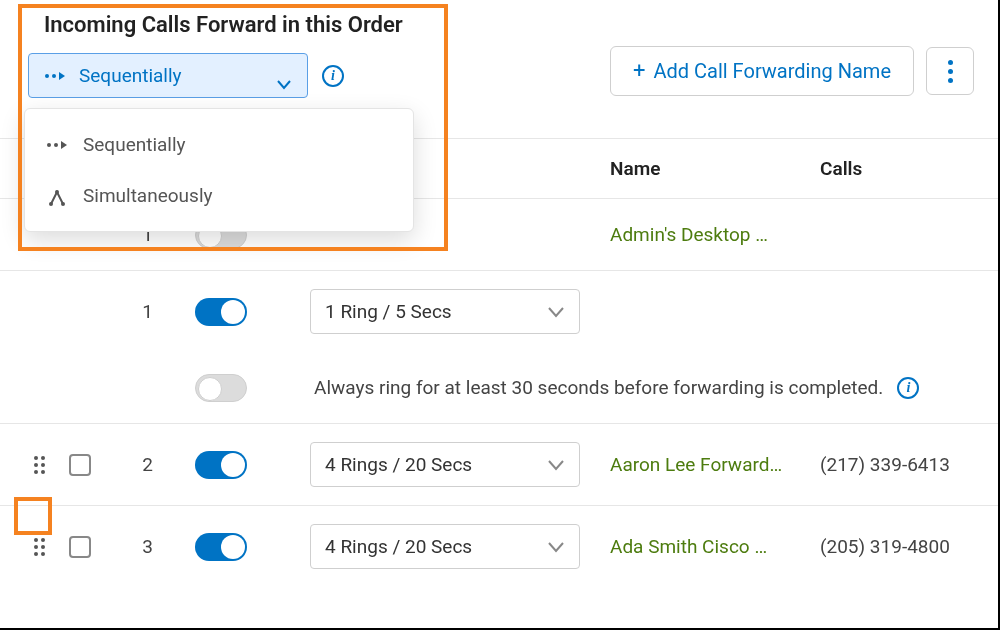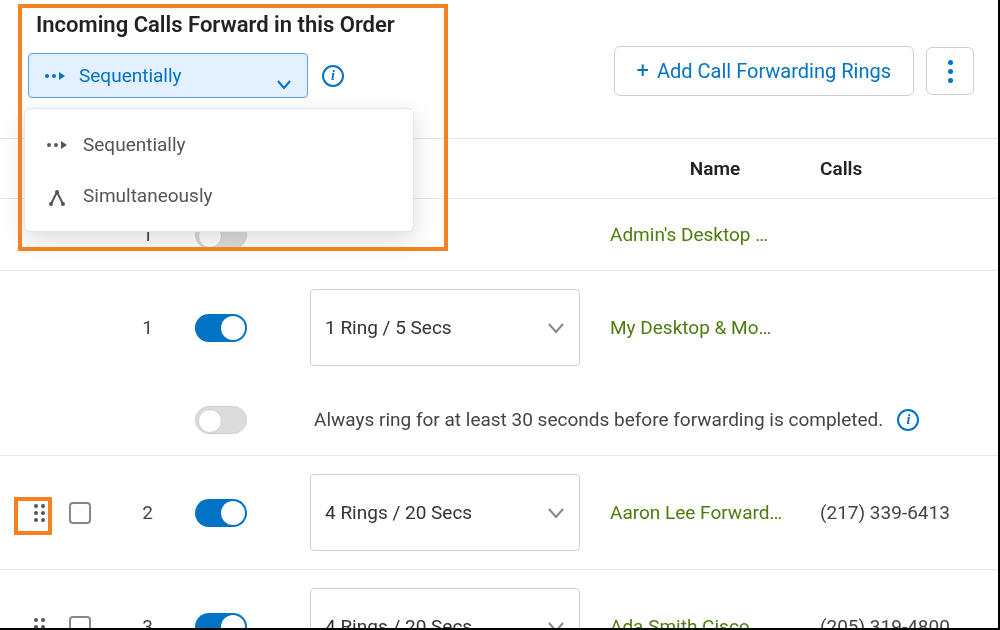--- a/index.html
+++ b/index.html
@@ -40,21 +40,21 @@
     padding: 12px 24px 0 28px;
     display: flex;
     justify-content: space-between;
     align-items: flex-start;
   }
   .title-area {}
   .page-title {
     font-weight: 600;
     font-size: 22px;
     color: #222;
-    margin: 0 0 16px 8px;
+    margin: 0 0 16px 16px;
   }
   .mode-select-row { display: flex; align-items: center; gap: 14px; }
   .mode-select {
     display: flex;
     align-items: center;
     gap: 14px;
     background: #e3f0ff;
     border: 1px solid #5a9fe6;
     border-radius: 4px;
     padding: 10px 16px;
@@ -124,21 +124,21 @@
     padding:18px 24px 18px 60px;
     border-top:1px solid #e6e6e6;
     border-bottom:1px solid #e6e6e6;
     margin-top:40px;
     font-weight:600; color:#222;
   }
   .col-checkbox{ width:40px;}
   .col-order{ width:95px; text-align:center;}
   .col-active{ width:115px;}
   .col-ring{ width:300px;}
-  .col-name{ width:210px;text-align:center;}
+  .col-name{ width:210px;}
   .col-number{ flex:1;}
   .info-small{ margin-left:-12px; }
 
   .row {
     display:flex; align-items:center;
     padding:18px 24px 18px 24px;
     border-bottom:1px solid #e6e6e6;
     min-height:72px;
   }
   .row .drag-col{ width:36px; display:flex; align-items:center; justify-content:center;}
@@ -151,21 +151,21 @@
   .toggle{ width:52px; height:28px; border-radius:14px; position:relative; cursor:pointer;}
   .toggle.off{ background:#dcdcdc; border:1px solid #cfcfcf;}
   .toggle.on{ background:#0073c4;}
   .toggle .knob{ width:24px; height:24px; border-radius:50%; background:#fff; position:absolute; top:2px;}
   .toggle.off .knob{ left:2px; border:1px solid #cfcfcf;}
   .toggle.on .knob{ right:2px;}
   .row .ring-col{ width:300px;}
   .ring-select{
     display:flex; align-items:center; justify-content:space-between;
     border:1px solid #cfcfcf; border-radius:4px;
-    padding:26px 14px; width:270px; color:#333; cursor:pointer;
+    padding:10px 14px; width:270px; color:#333; cursor:pointer;
   }
   .ring-select .chev{ color:#888; }
   .chev svg{ width:18px;height:12px; stroke:#888;}
   .row .name-col{ width:210px; color:#4d7c0f; overflow:hidden; white-space:nowrap;}
   .row .number-col{ flex:1; color:#444;}
   .note-row { border-bottom:1px solid #e6e6e6; }
   .note-row .note-text{ color:#444; padding-left:4px;}
   .note-row .info-right{ margin-left:14px;}
   .no-border{ border-bottom:none;}
 </style>
@@ -191,21 +191,21 @@
               <path d="M1 1 L7 8 L13 1" fill="none" stroke="#0073c4" stroke-width="2"></path>
             </svg>
         </span>
       </div>
       <span class="info-icon">i</span>
     </div>
   </div>
   <div class="header-actions">
     <div class="btn-outline">
       <span class="plus">+</span>
-      <span>Add Call Forwarding Rings</span>
+      <span>Add Call Forwarding Name</span>
     </div>
     <div class="kebab-btn">
       <div class="kebab-dots">
           <span></span>
           <span></span>
           <span></span>
         </div>
     </div>
   </div>
 </div>
@@ -268,21 +268,20 @@
       </div>
   </div>
   <div class="ring-col">
     <div class="ring-select">
       <span>1 Ring / 5 Secs</span>
       <span class="chev"><svg viewBox="0 0 18 12">
             <path d="M2 2 L9 10 L16 2" fill="none" stroke-width="2"></path>
           </svg></span>
     </div>
   </div>
-  <div class="name-col">My Desktop &amp; Mo…</div>
   <div class="number-col"></div>
 </div>
 
 <div class="row note-row" style="align-items:center;">
   <div class="drag-col"></div>
   <div class="cb-col"></div>
   <div class="order-col"></div>
   <div class="active-col">
     <div class="toggle off">
         <div class="knob"></div>

